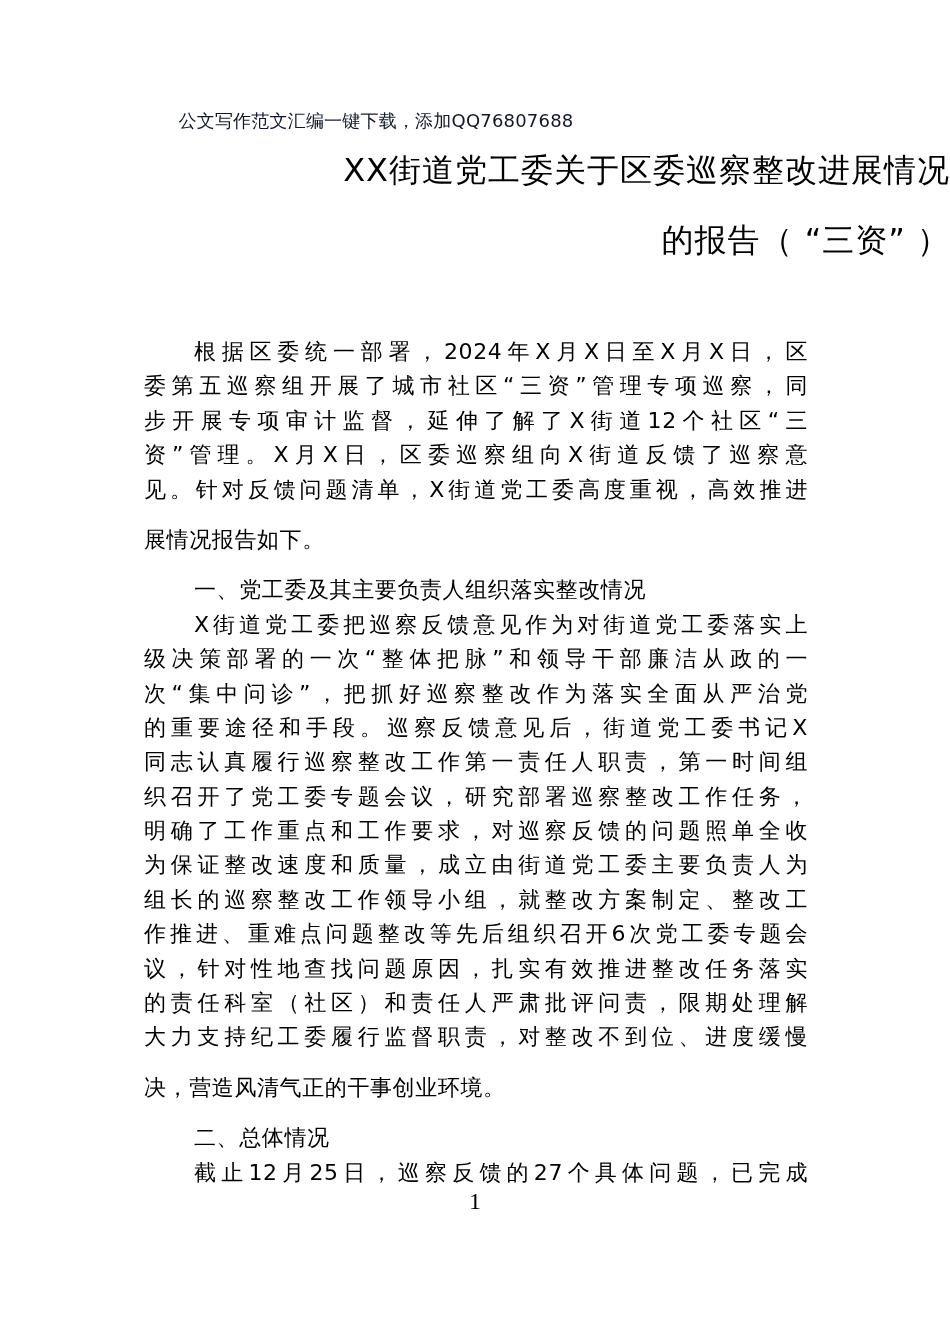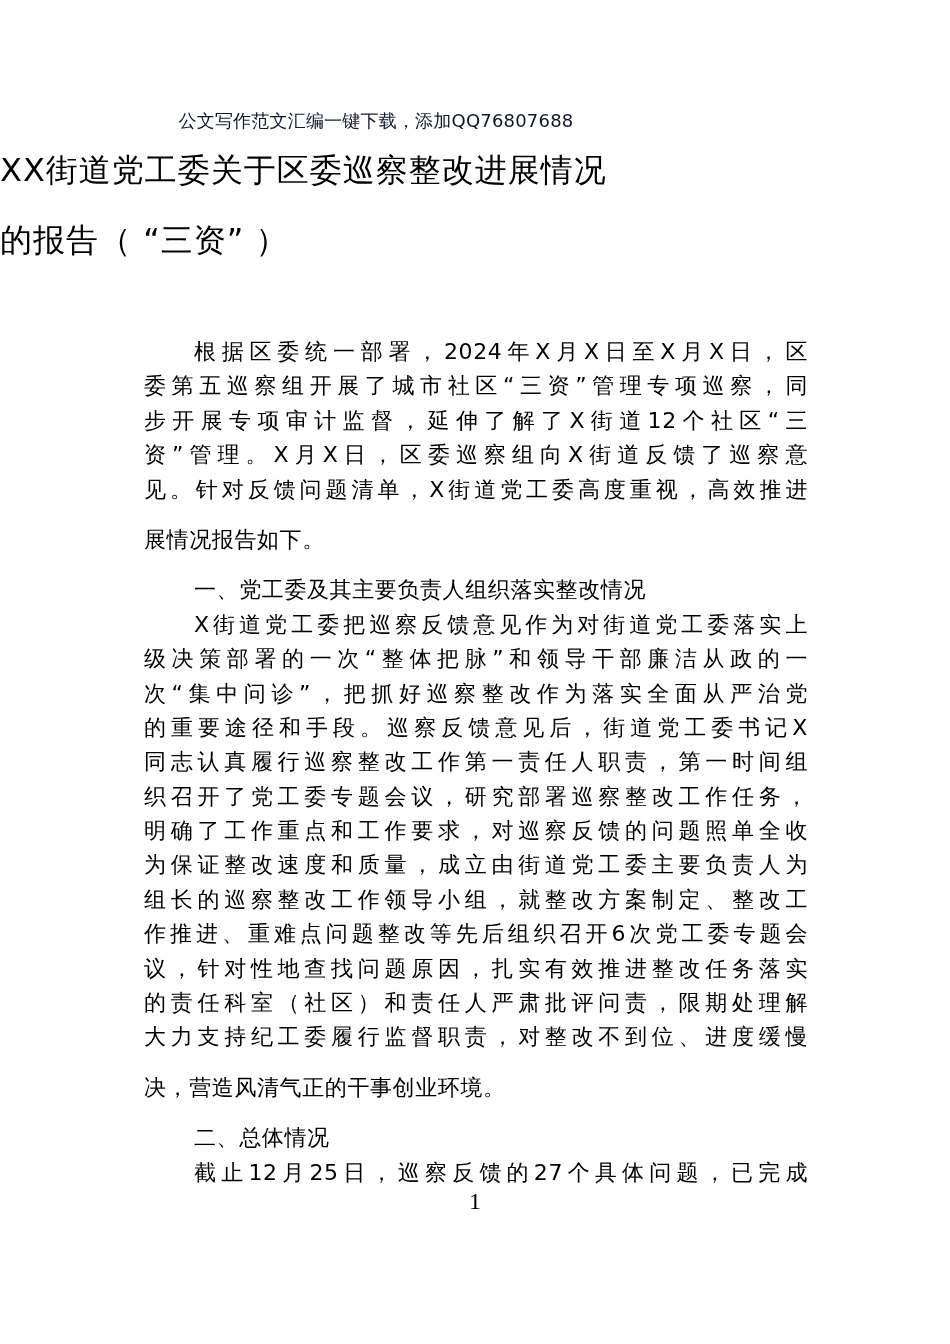--- a/index.html
+++ b/index.html
@@ -1,20 +1,20 @@
 <!DOCTYPE html>
 <html><head>
 <meta charset="utf-8">
 <style>
   html, body { margin: 0; padding: 0; background: #ffffff; }
   body { width: 950px; height: 1344px; position: relative; overflow: hidden;
          font-family: "DejaVu Sans", "Liberation Sans", sans-serif; color: #000; }
   .header-note { position: absolute; top: 84px; left: 0; width: 752px; text-align: center;
                  color: #0f172a; font-size: 18px; line-height: 26px; letter-spacing: 0.2px; margin-top: 24px; }
-  .title { position: absolute; left: 0; width: 950px; text-align: left;
+  .title { position: absolute; left: 0; width: 950px; text-align: right;
            font-size: 32px; letter-spacing: 1px; line-height: 40px; }
   .title.l1 { top: 150px; }
   .title.l2 { top: 220px; }
   .body { position: absolute; top: 335px; left: 144px; width: 664px; }
   .line { height: 34.4px; line-height: 34.4px; font-size: 22px; white-space: nowrap;
           letter-spacing: 0.6px; text-align: justify; text-align-last: justify; }
   .line.last { text-align-last: left; margin-top: 16px; }
   .line.indent { padding-left: 50px; }
   .page-number { position: absolute; top: 1188px; left: 0; width: 950px; text-align: center;
                  font-family: "Liberation Serif", serif; font-size: 24px; }

